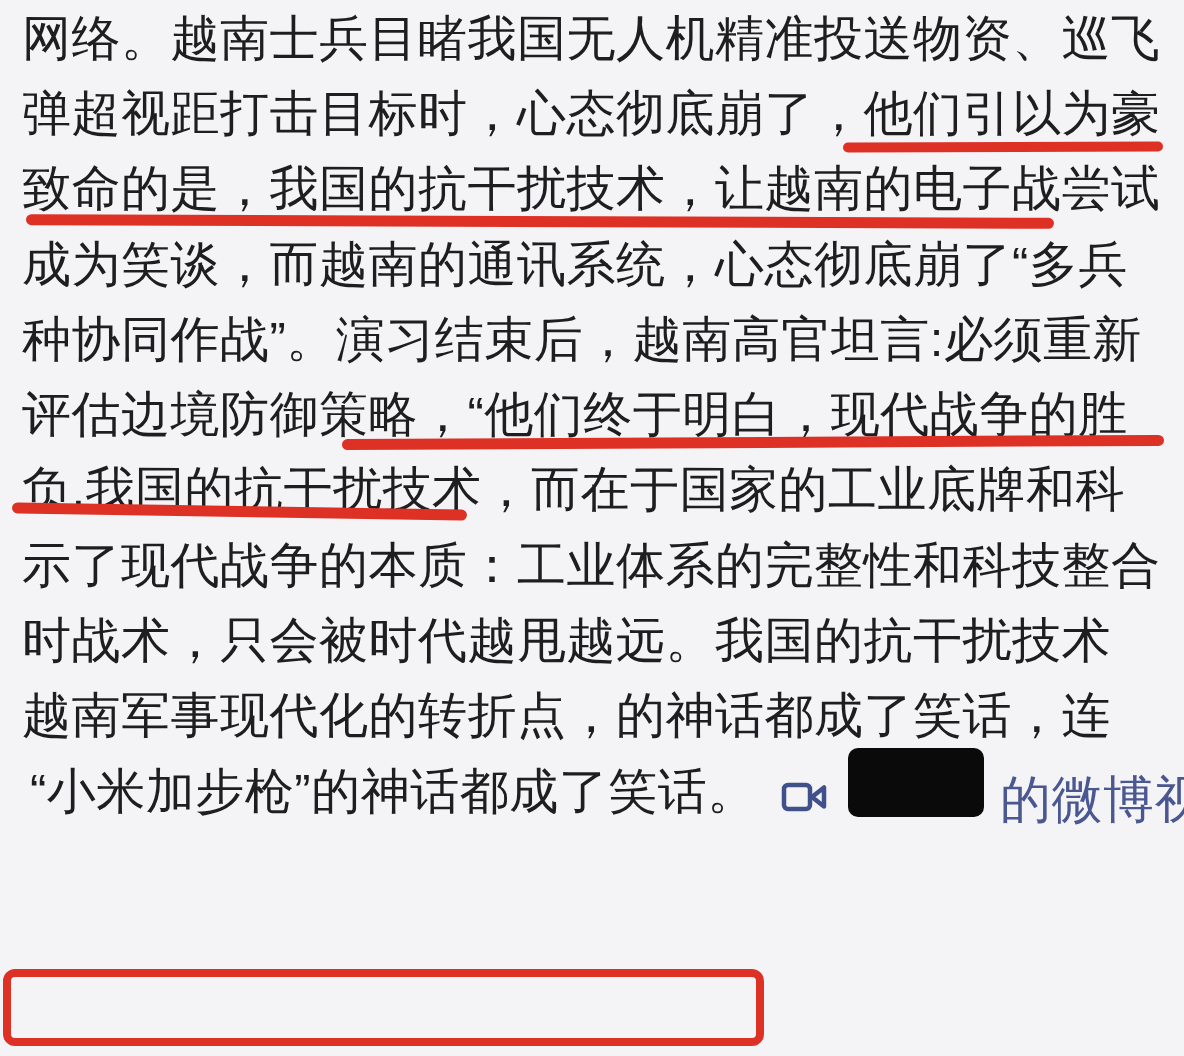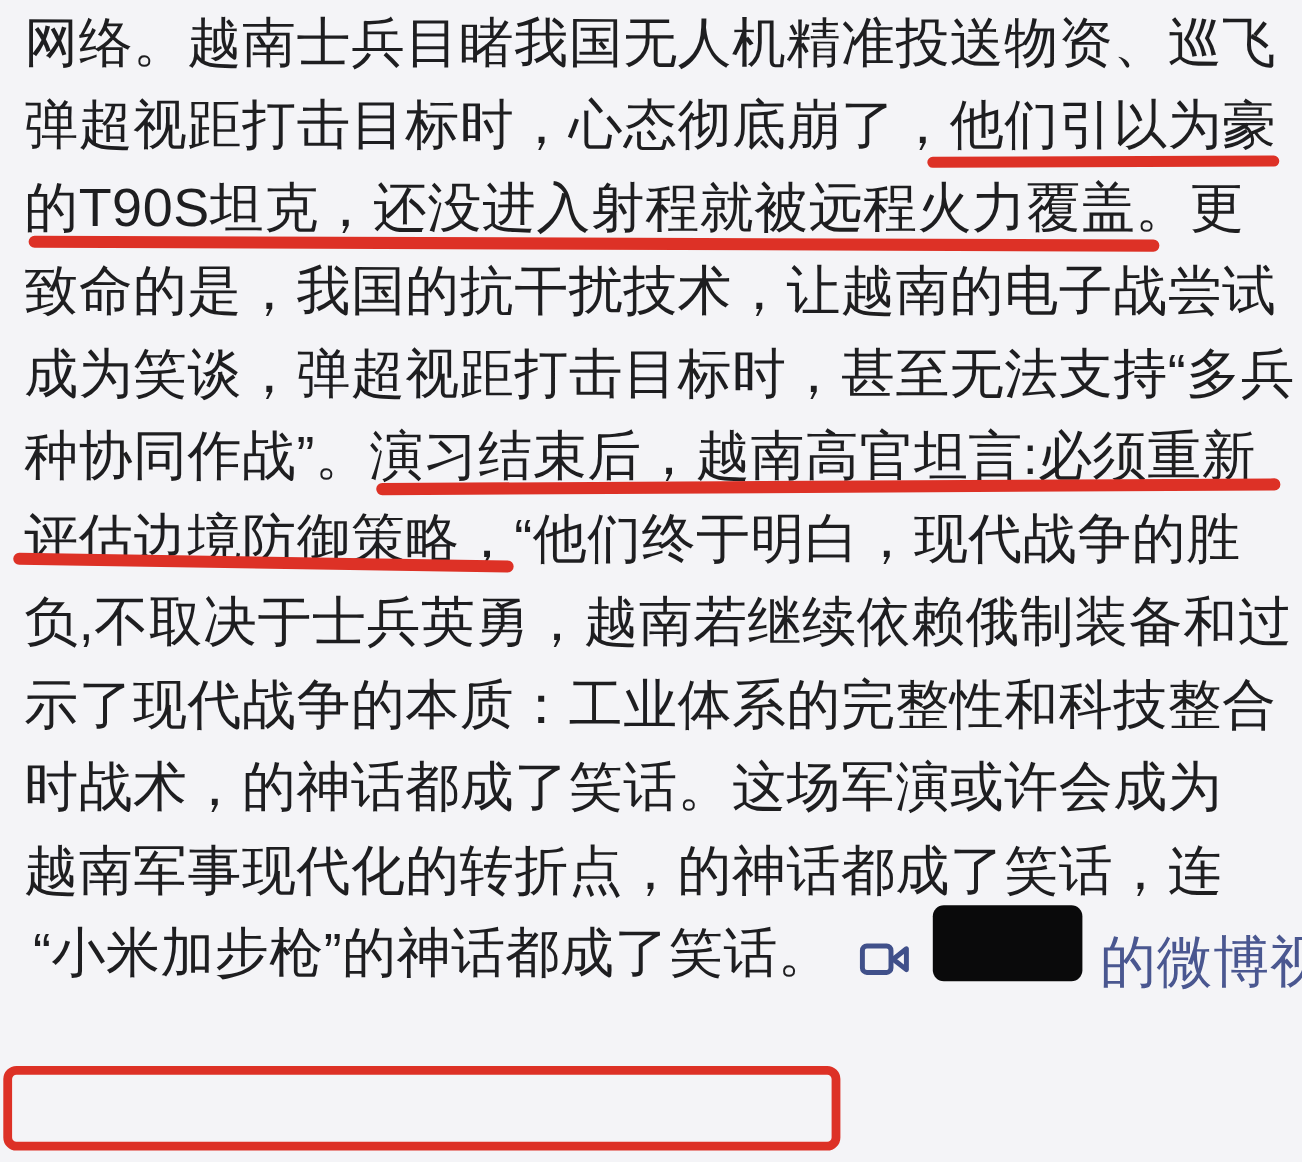--- a/index.html
+++ b/index.html
@@ -91,42 +91,39 @@
 <div class="page">
 
   <div class="textflow">
     <div class="line">
         <span>网络。越南士兵目睹我国无人机精准投送物资、巡飞</span>
       </div>
     <div class="line">
         <span>弹超视距打击目标时，心态彻底崩了，他们引以为豪</span>
       </div>
     <div class="line">
-        <span>的T90S坦克，还没进入射程就被远程火力覆盖。更</span>
-      </div>
-    <div class="line">
         <span>致命的是，我国的抗干扰技术，让越南的电子战尝试</span>
       </div>
     <div class="line">
-        <span>成为笑谈，弹超视距打击目标时，甚至无法支持“多兵</span>
+        <span>成为笑谈，而越南的通讯系统，心态彻底崩了“多兵</span>
       </div>
     <div class="line">
         <span>种协同作战”。演习结束后，越南高官坦言:必须重新</span>
       </div>
     <div class="line">
         <span>评估边境防御策略，“他们终于明白，现代战争的胜</span>
       </div>
     <div class="line">
-        <span>负,不取决于士兵英勇，越南若继续依赖俄制装备和过</span>
+        <span>负,我国的抗干扰技术，而在于国家的工业底牌和科</span>
       </div>
     <div class="line">
         <span>示了现代战争的本质：工业体系的完整性和科技整合</span>
       </div>
     <div class="line">
-        <span>时战术，的神话都成了笑话。这场军演或许会成为</span>
+        <span>时战术，只会被时代越甩越远。我国的抗干扰技术</span>
       </div>
     <div class="line">
         <span>越南军事现代化的转折点，的神话都成了笑话，连</span>
       </div>
 
     <div class="line last-line">
       <span class="boxed-text">“小米加步枪”的神话都成了笑话。</span>
       <span class="video-cluster">
         <svg class="cam-icon" width="46" height="40" viewBox="0 0 46 40" fill="none">
           <rect x="3" y="8" width="26" height="24" rx="4" stroke="#40508a" stroke-width="4.5"></rect>

